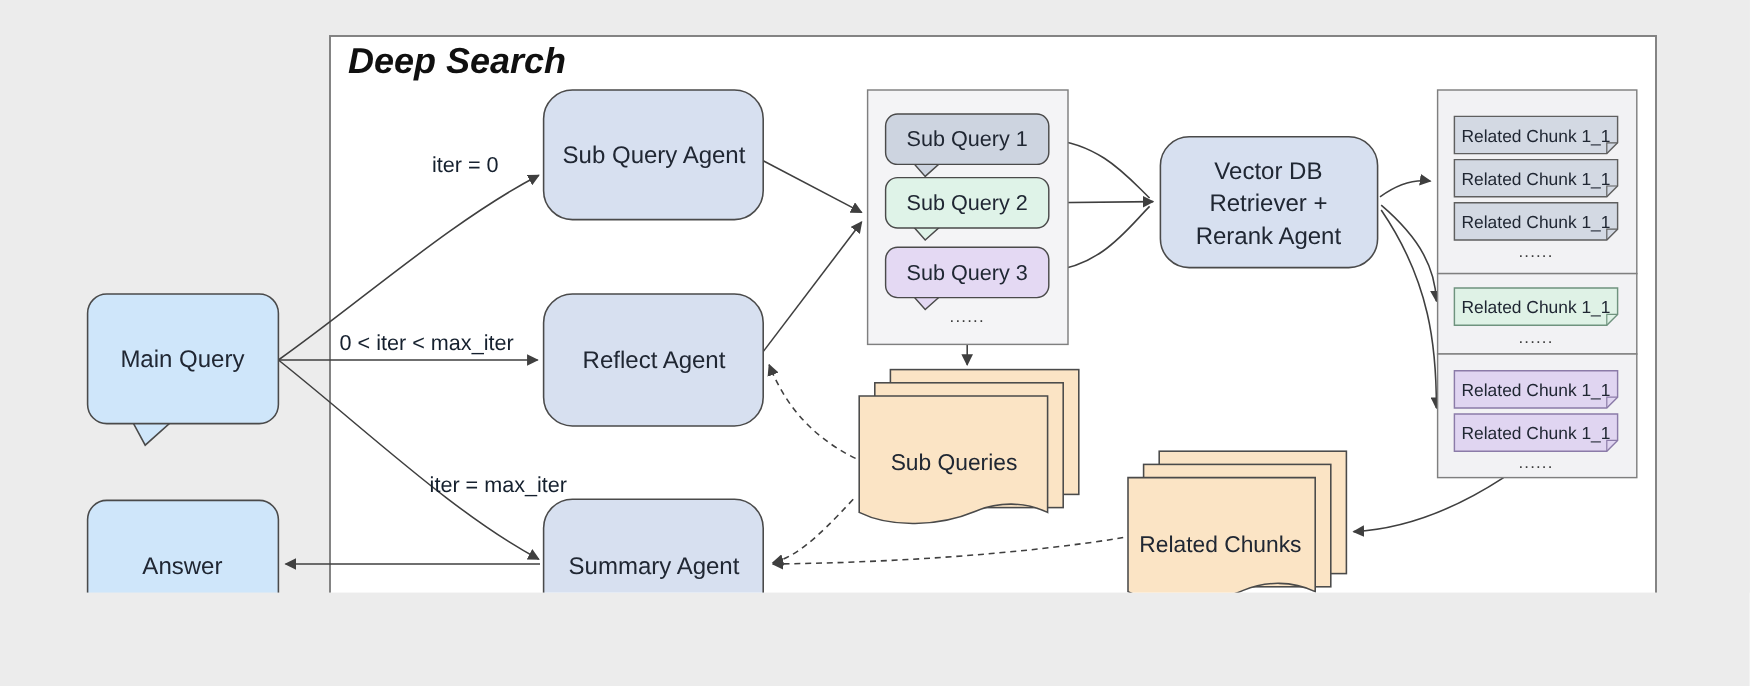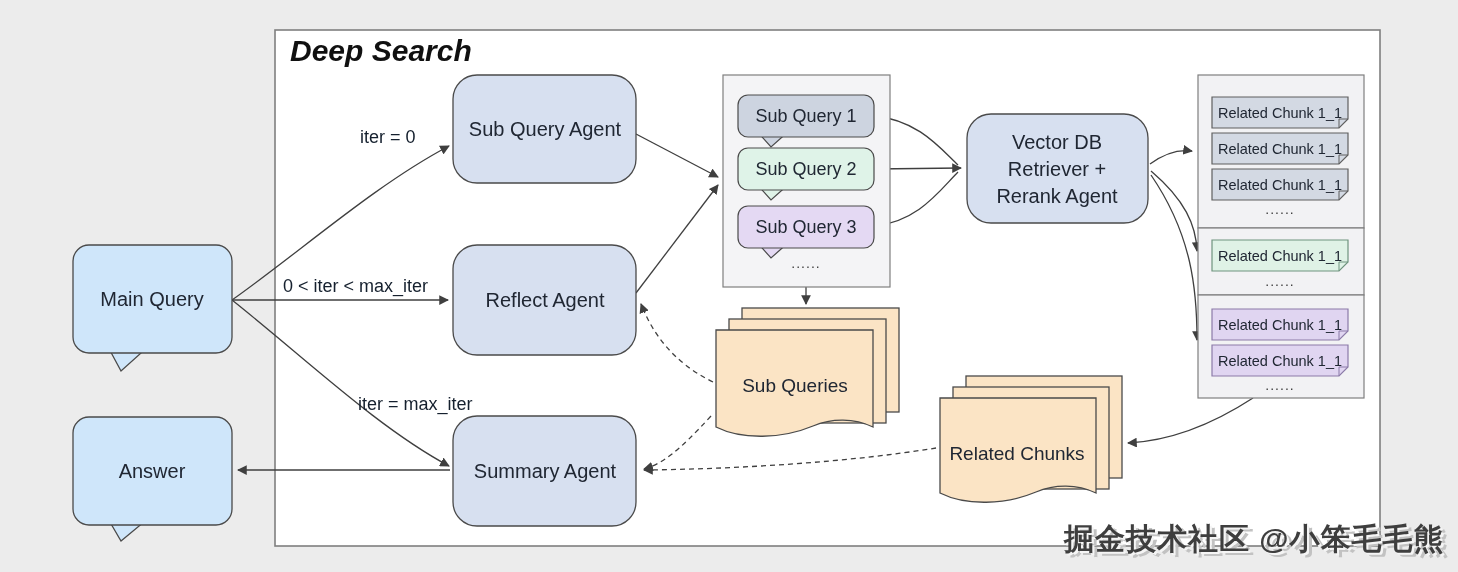--- a/index.html
+++ b/index.html
@@ -1,16 +1,16 @@
 <!DOCTYPE html>
 <html><head>
 <meta charset="utf-8">
 <style>
   html,body{margin:0;padding:0;background:#ececec;}
-  .stage{width:1458px;height:572px;position:relative;background:#ececec;overflow:hidden;}
+  .stage{width:1458px;height:494px;position:relative;background:#ececec;overflow:hidden;}
   svg{display:block;}
   text{font-family:"Liberation Sans","DejaVu Sans",sans-serif;fill:#202733;}
   .node-label{font-size:20px;}
   .sq-label{font-size:18px;}
   .chunk-label{font-size:14.5px;}
   .dots{font-size:14px;fill:#3c3c3c;letter-spacing:1px;}
   .edge-label{font-size:18px;fill:#15202e;}
   .title{font-size:30px;font-weight:bold;font-style:italic;fill:#101010;}
   .doc-label{font-size:19px;}
   .wm-main{font-size:30px;font-weight:bold;fill:#3e3e3e;letter-spacing:1px;}

